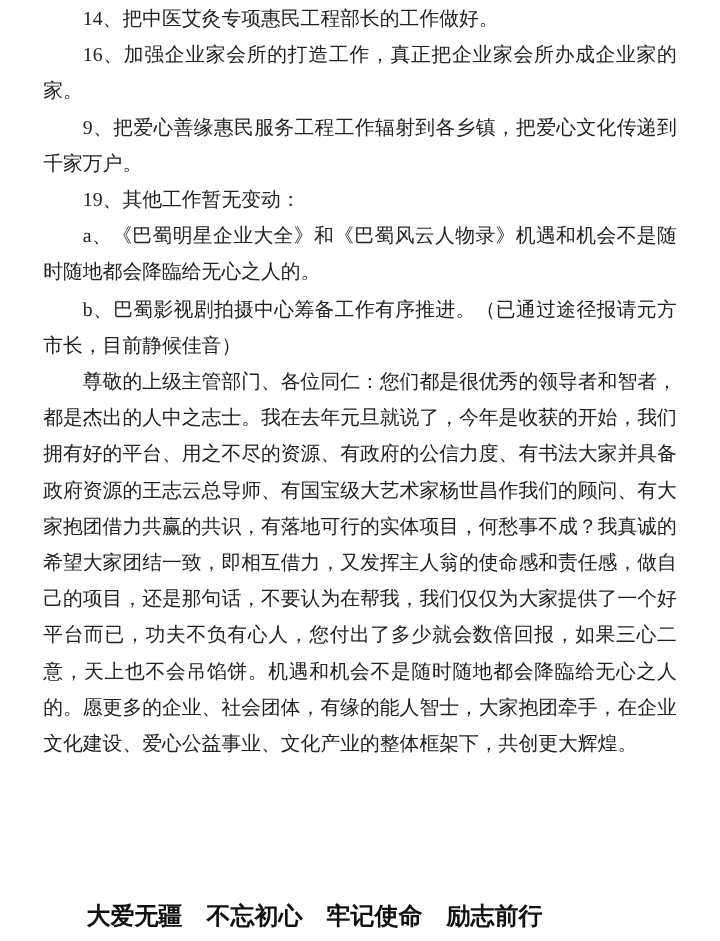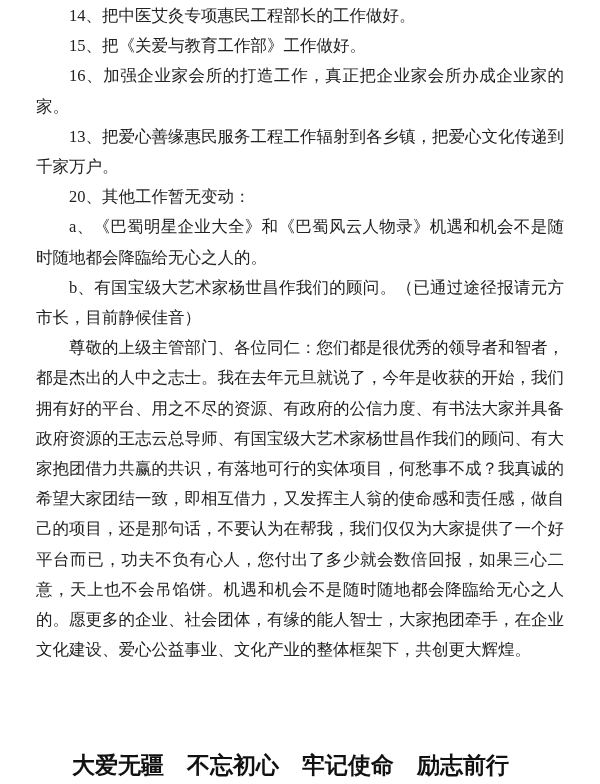--- a/index.html
+++ b/index.html
@@ -30,37 +30,36 @@
   .doc p {
     margin: 0;
     padding: 0;
     text-indent: 2em;
     text-align: justify;
     word-break: break-all;
   }
   .slogan {
     margin: auto 0 0 0;
     padding: 0;
-    font-family: Liberation Sans, sans-serif;
+    font-family: Liberation Mono, monospace;
     font-weight: 700;
-    font-size: 23px;
+    font-size: 20px;
     line-height: 27px;
     text-indent: 36px;
     color: #111111;
     white-space: nowrap;
   }
 </style>
 </head>
 <body>
 
 <div class="page">
   <div class="doc">
       <p>14、把中医艾灸专项惠民工程部长的工作做好。</p>
-      <p>15、把《关爱与教育工作部》工作做好。</p>
       <p>16、加强企业家会所的打造工作，真正把企业家会所办成企业家的家。</p>
-      <p>13、把爱心善缘惠民服务工程工作辐射到各乡镇，把爱心文化传递到千家万户。</p>
-      <p>20、其他工作暂无变动：</p>
+      <p>9、把爱心善缘惠民服务工程工作辐射到各乡镇，把爱心文化传递到千家万户。</p>
+      <p>19、其他工作暂无变动：</p>
       <p>a、《巴蜀明星企业大全》和《巴蜀风云人物录》机遇和机会不是随时随地都会降臨给无心之人的。</p>
-      <p>b、有国宝级大艺术家杨世昌作我们的顾问。（已通过途径报请元方市长，目前静候佳音）</p>
+      <p>b、巴蜀影视剧拍摄中心筹备工作有序推进。（已通过途径报请元方市长，目前静候佳音）</p>
       <p>尊敬的上级主管部门、各位同仁：您们都是很优秀的领导者和智者，都是杰出的人中之志士。我在去年元旦就说了，今年是收获的开始，我们拥有好的平台、用之不尽的资源、有政府的公信力度、有书法大家并具备政府资源的王志云总导师、有国宝级大艺术家杨世昌作我们的顾问、有大家抱团借力共赢的共识，有落地可行的实体项目，何愁事不成？我真诚的希望大家团结一致，即相互借力，又发挥主人翁的使命感和责任感，做自己的项目，还是那句话，不要认为在帮我，我们仅仅为大家提供了一个好平台而已，功夫不负有心人，您付出了多少就会数倍回报，如果三心二意，天上也不会吊馅饼。机遇和机会不是随时随地都会降臨给无心之人的。愿更多的企业、社会团体，有缘的能人智士，大家抱团牵手，在企业文化建设、爱心公益事业、文化产业的整体框架下，共创更大辉煌。</p>
     </div>
   <p class="slogan">大爱无疆　不忘初心　牢记使命　励志前行</p>
 </div>
 
 </body></html>

